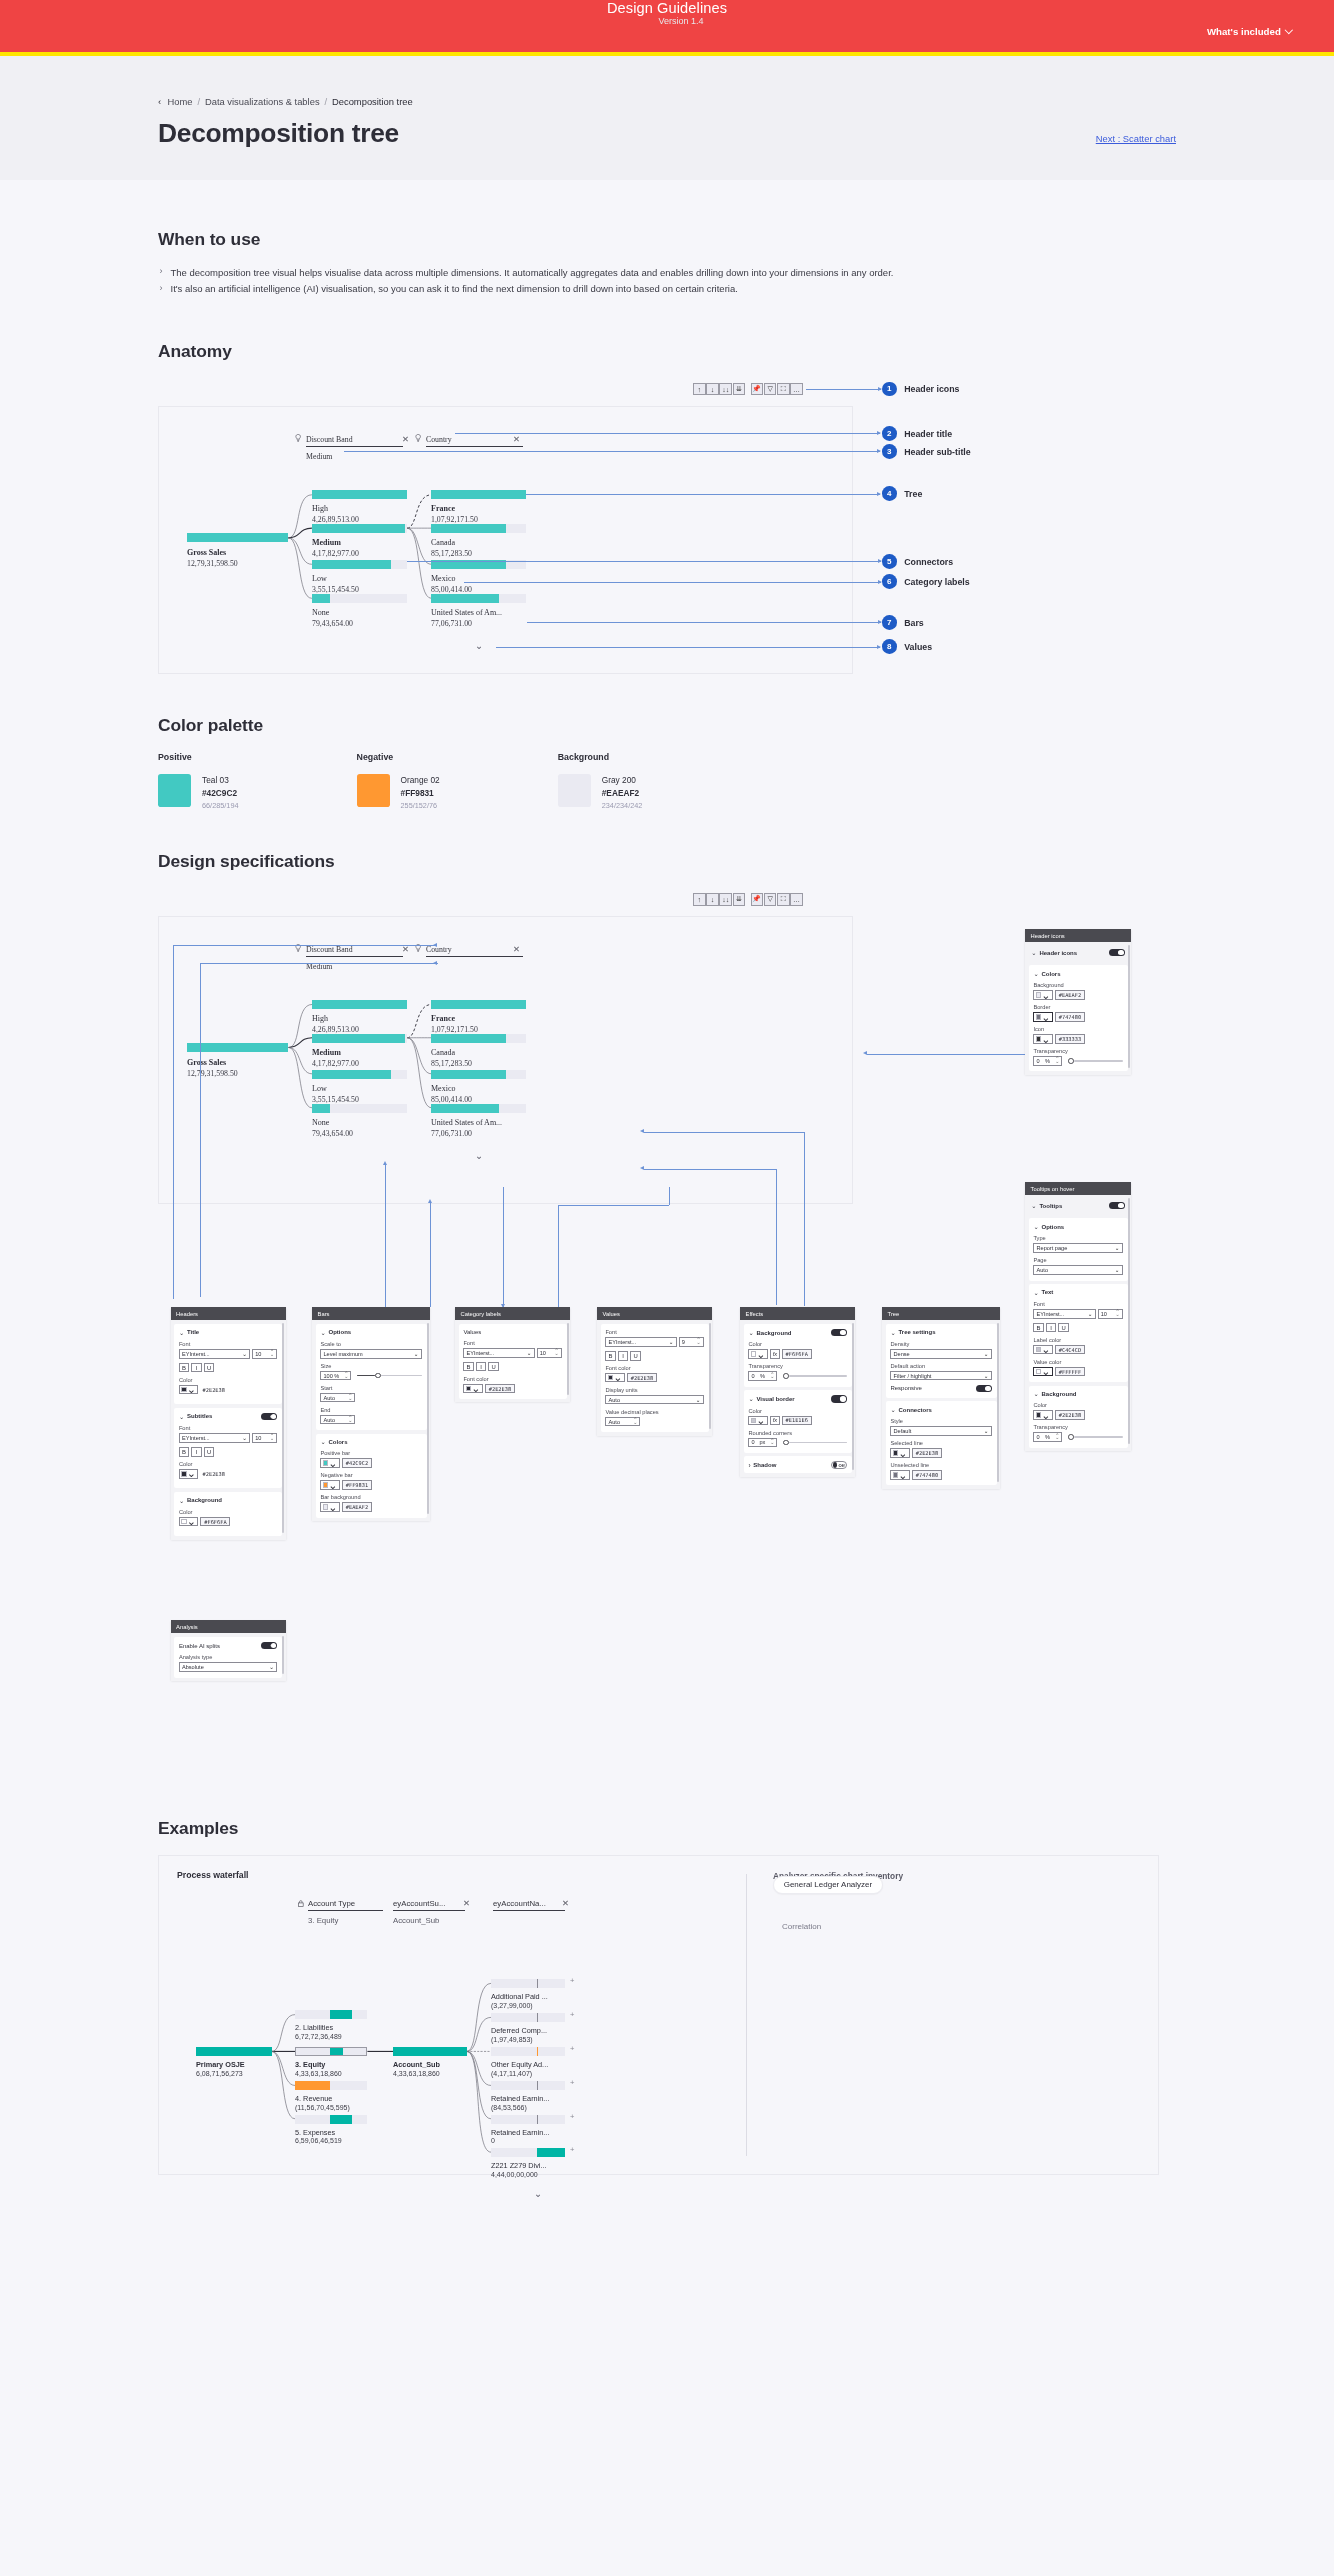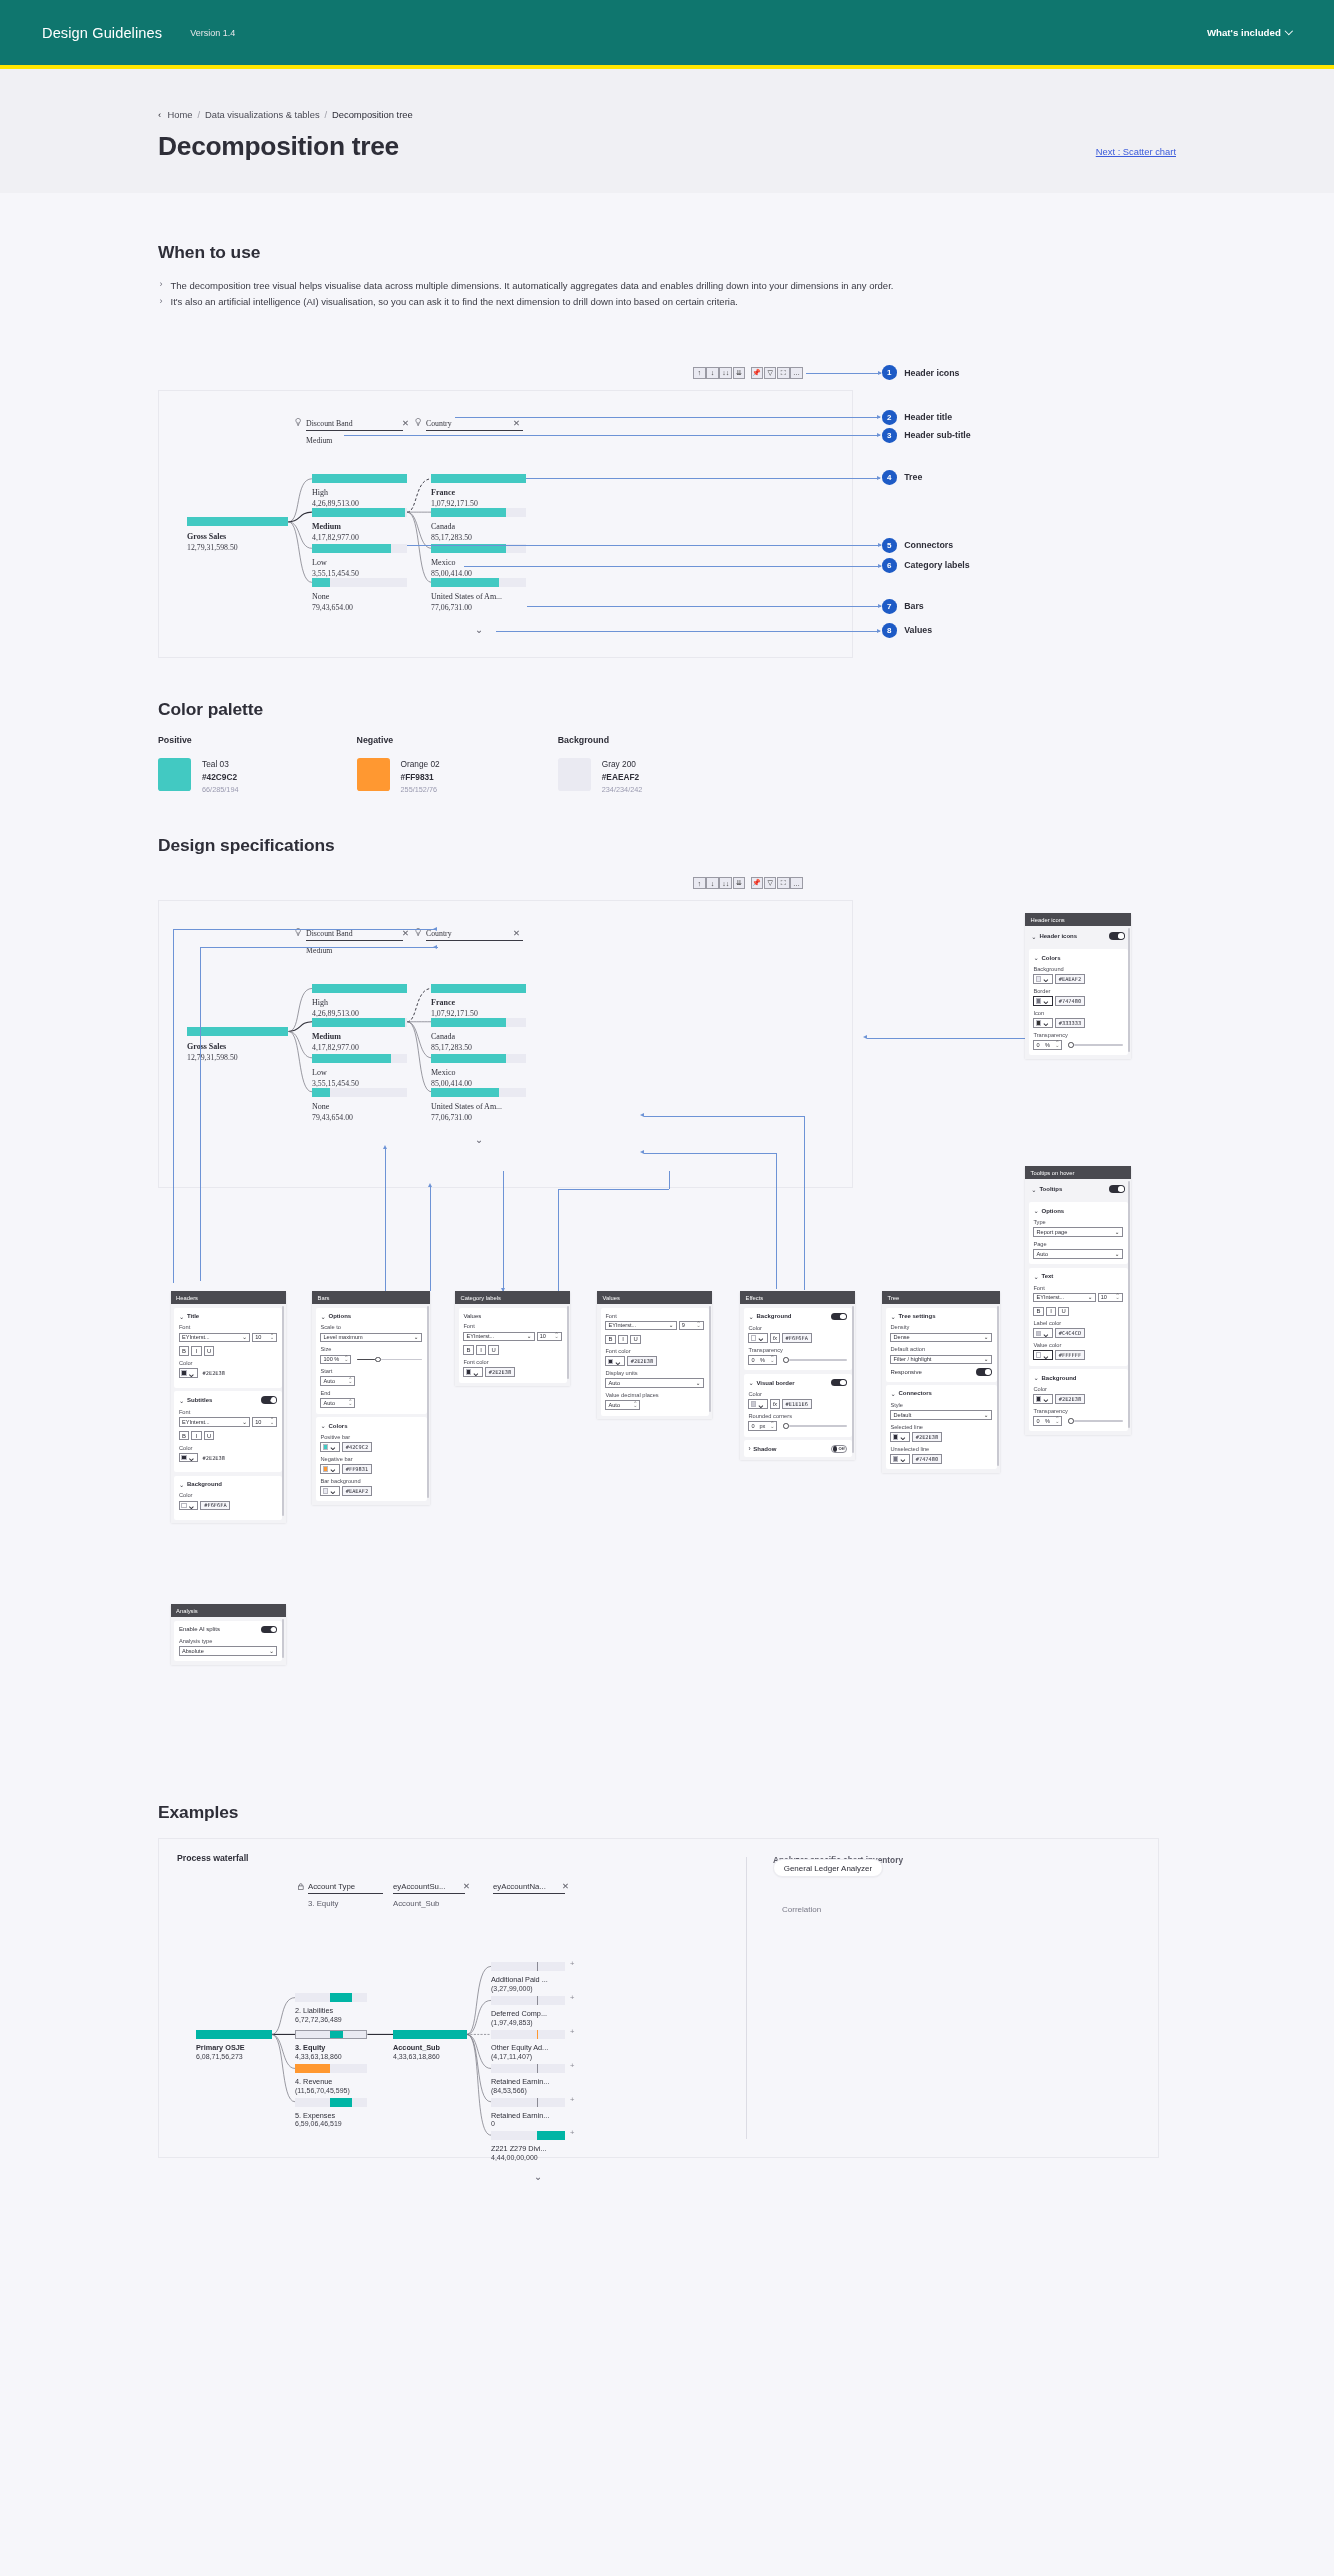--- a/index.html
+++ b/index.html
@@ -5,23 +5,24 @@
   * { box-sizing: border-box; margin: 0; padding: 0; }
   html, body { width: 1334px; }
   body {
     font-family: "Liberation Sans", sans-serif;
     background: #F6F6FA;
     color: #2E2E38;
     -webkit-font-smoothing: antialiased;
   }
   
   .topbar {
-    height: 65px; background: #0f766e; color: #fff;
+    height: 52px; background: #ef4444; color: #fff;
     display: flex; align-items: center; padding: 0 42px;
     position: relative;
+    flex-direction: column;
   }
   .topbar-accent { height: 3.5px; background: #FFE600; }
   .brand { font-size: 14.6px; font-weight: 400; letter-spacing: 0.1px; }
   .version { font-size: 9px; margin-left: 28px; color: #E7E7EA; font-weight: 400;}
   .topbar-right { margin-left: auto; font-size: 9.7px; display:flex; align-items:center; gap:5.6px; font-weight:600;}
   .chev-d { display:inline-block; width:5.6px; height:5.6px; border-right:1.1px solid #fff; border-bottom:1.1px solid #fff; transform: rotate(45deg) translate(-1.4px,-1.4px); }
 
   
   .pagehead { background: #F0F0F4; padding: 40px 0 31px 0; }
   .wrap { width: 1334px; padding: 0 158px; }
@@ -191,20 +192,21 @@
 
 <div class="section" style="padding-top:49px;">
   <h2 class="sec-title">When to use</h2>
   <ul class="bullets">
     <li>The decomposition tree visual helps visualise data across multiple dimensions. It automatically aggregates data and enables drilling down into your dimensions in any order.</li>
     <li>It's also an artificial intelligence (AI) visualisation, so you can ask it to find the next dimension to drill down into based on certain criteria.</li>
   </ul>
 </div>
 
 <div class="section" style="padding-top:43px;">
+  <h2 class="sec-title">Anatomy</h2>
 
   <div class="anatomy-block">
 
     <div class="icon-strip" style="left:535px; top:5.6px;">
       <div class="ibtn">↑</div>
       <div class="ibtn">↓</div>
       <div class="ibtn">↓↓</div>
       <div class="ibtn">⇊</div>
       <div class="ibtn gap">📌</div>
       <div class="ibtn">▽</div>

